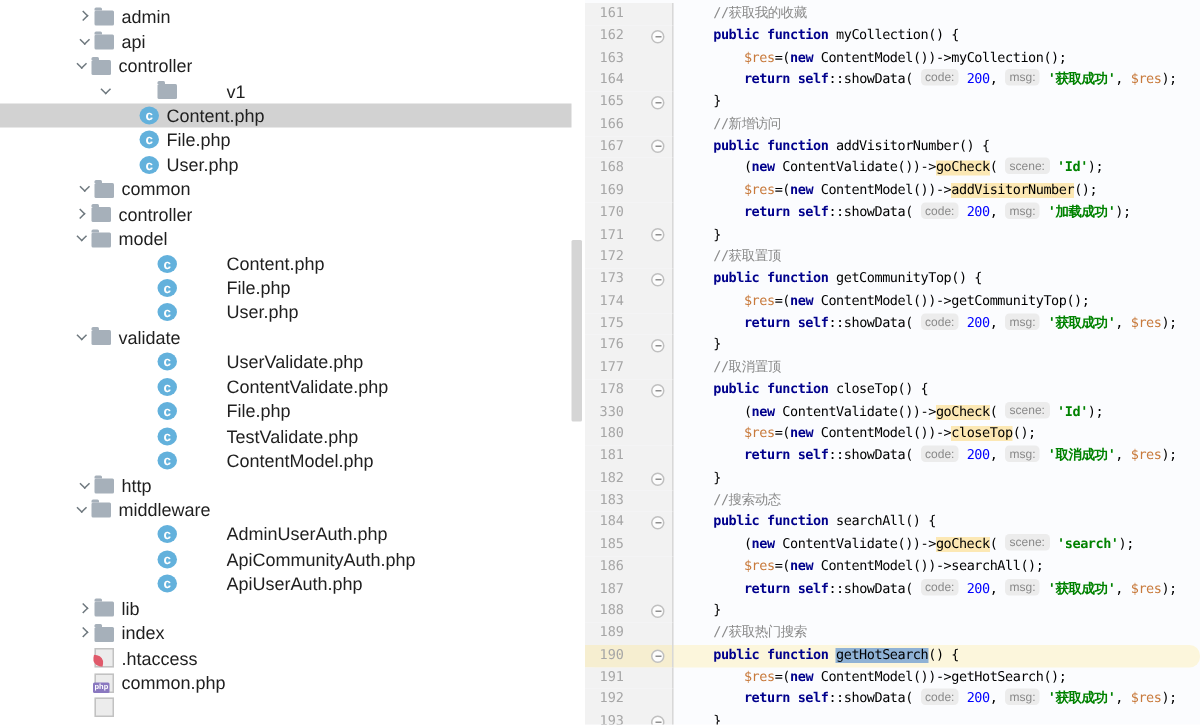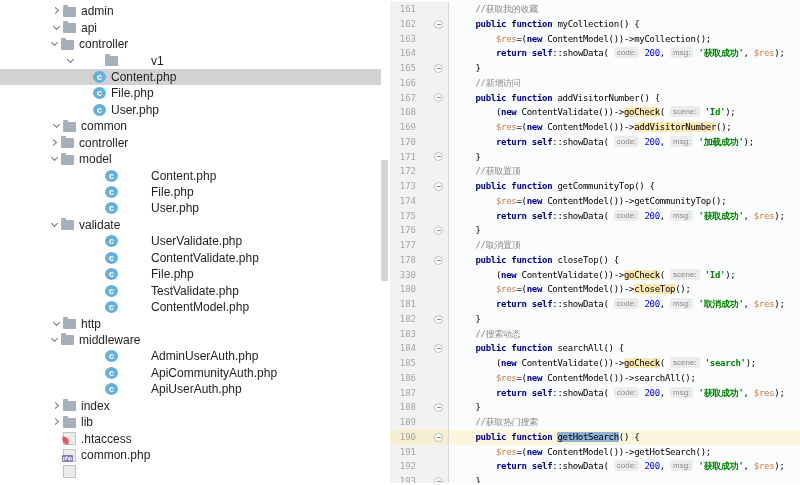--- a/index.html
+++ b/index.html
@@ -85,21 +85,21 @@
   }
   .fold-marker::after {
     content:""; position:absolute; left:1.5px; top:3px; width:4px; height:1px;
     background:#8f8f8f;
   }
   .code-text {
     flex:1; white-space:pre; padding-left:6px; color:#000;
     font-family:"DejaVu Sans Mono", monospace; font-size:9px;
     letter-spacing:-0.3px;
   }
-  .code-row.current-line { background:#fcf6dc; }
+  .code-row.current-line { background:#fcf6dc;border-radius:7px; }
   .code-row.current-line .gutter-cell { background:#f6eed0; }
 
   .tk-pln { color:#000000; }
   .tk-kw  { color:#00008c; font-weight:bold; }
   .tk-cmt { color:#8a8a8a; }
   .tk-str { color:#008200; font-weight:bold; }
   .tk-num { color:#0000ff; }
   .tk-var { color:#c87a3c; }
   .tk-itl { color:#000000; }
   .tk-hl  { background:#fce8b4; }
@@ -232,26 +232,26 @@
     <span class="tree-label">ApiCommunityAuth.php</span>
   </div>
         <div class="tree-row ind3">
     <span class="chev"></span>
     <span class="tree-icon icon-class">c</span>
     <span class="tree-label">ApiUserAuth.php</span>
   </div>
         <div class="tree-row ind1">
     <span class="chev chev-right"></span>
     <span class="tree-icon icon-folder"></span>
+    <span class="tree-label">lib</span>
+  </div>
+        <div class="tree-row ind1">
+    <span class="chev chev-right"></span>
+    <span class="tree-icon icon-folder"></span>
     <span class="tree-label">index</span>
-  </div>
-        <div class="tree-row ind1">
-    <span class="chev chev-right"></span>
-    <span class="tree-icon icon-folder"></span>
-    <span class="tree-label">lib</span>
   </div>
         <div class="tree-row ind1">
     <span class="chev"></span>
     <span class="tree-icon icon-htaccess"></span>
     <span class="tree-label">.htaccess</span>
   </div>
         <div class="tree-row ind1">
     <span class="chev"></span>
     <span class="tree-icon icon-php-file">
             <i class="php-tag">php</i>

